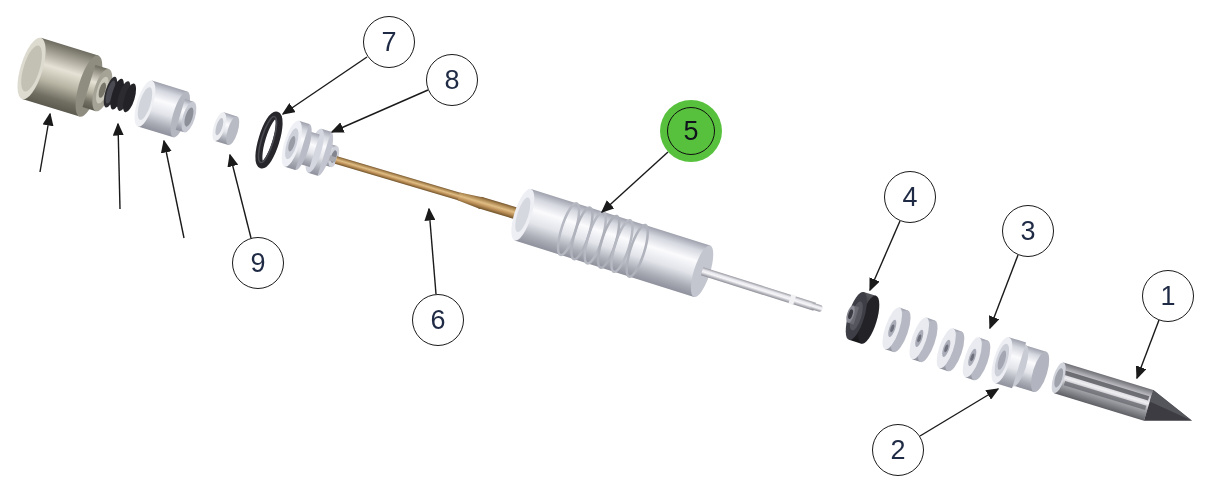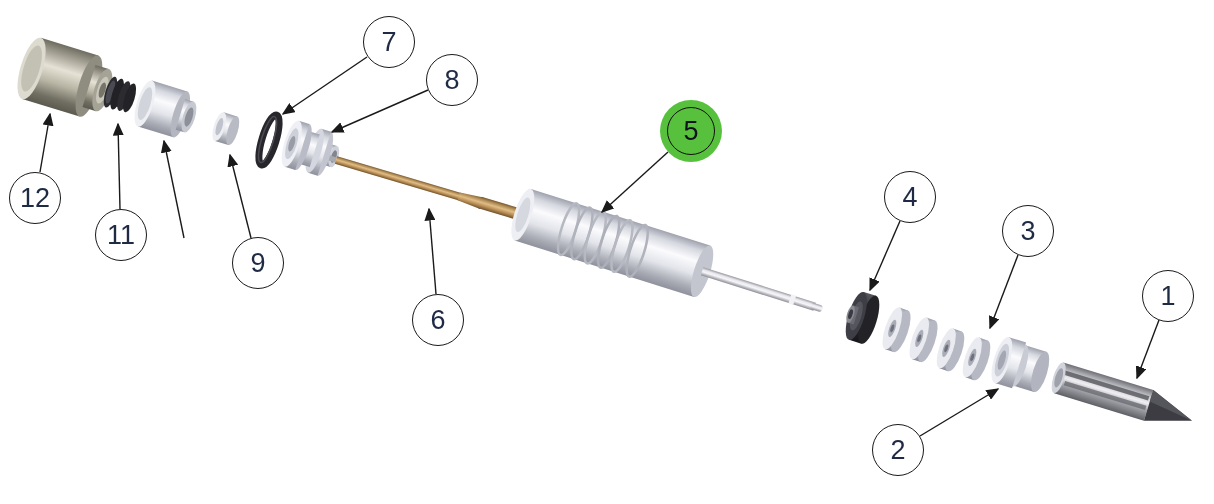--- a/index.html
+++ b/index.html
@@ -280,20 +280,14 @@
   </div>
   <div class="balloon" style="left:363px;top:16px">
     <span>7</span>
   </div>
   <div class="balloon" style="left:426px;top:54px">
     <span>8</span>
   </div>
   <div class="balloon" style="left:232px;top:237px">
     <span>9</span>
   </div>
-  <div class="balloon" style="left:95px;top:209px">
-    <span>11</span>
-  </div>
-  <div class="balloon" style="left:9px;top:172px">
-    <span>12</span>
-  </div>
 
 </div>
 
 </body></html>

